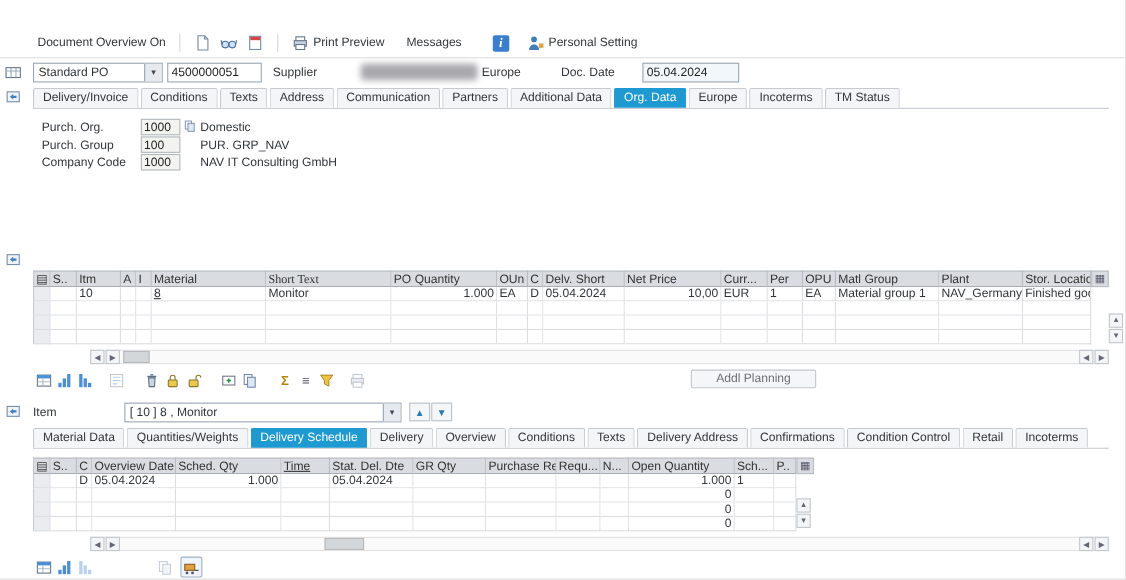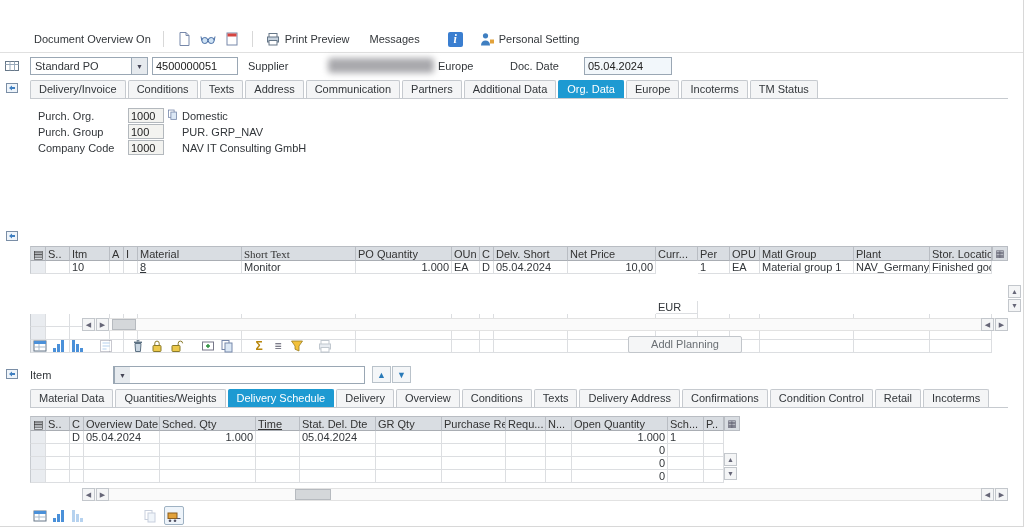--- a/index.html
+++ b/index.html
@@ -303,21 +303,21 @@
         <div class="g-cell" style="width: 40px;">10</div>
         <div class="g-cell" style="width: 14px;"></div>
         <div class="g-cell" style="width: 14px;"></div>
         <div class="g-cell g-link" style="width: 104px;">8</div>
         <div class="g-cell" style="width: 114px;">Monitor</div>
         <div class="g-cell g-right" style="width: 96px;">1.000</div>
         <div class="g-cell" style="width: 28px;">EA</div>
         <div class="g-cell" style="width: 14px;">D</div>
         <div class="g-cell" style="width: 74px;">05.04.2024</div>
         <div class="g-cell g-right" style="width: 88px;">10,00</div>
-        <div class="g-cell" style="width: 42px; margin-top: 40px;">EUR</div>
+        <div class="g-cell" style="width: 42px;">EUR</div>
         <div class="g-cell" style="width: 32px;">1</div>
         <div class="g-cell" style="width: 30px;">EA</div>
         <div class="g-cell" style="width: 94px;">Material group 1</div>
         <div class="g-cell" style="width: 76px;">NAV_Germany</div>
         <div class="g-cell" style="width: 62px;">Finished goods</div>
       </div>
       <div class="g-row">
         <div class="g-cell g-sel" style="width: 16px;"></div>
         <div class="g-cell" style="width: 24px;"></div>
         <div class="g-cell" style="width: 40px;"></div>
@@ -450,20 +450,21 @@
     <span class="btn" style="left:628px;top:0;width:114px;box-sizing:border-box">Addl Planning</span>
   </div>
 
   <span class="abs" style="left:4px;top:366px">
       <svg class="ic" viewBox="0 0 16 16">
         <use href="#i-flip"></use>
       </svg>
     </span>
   <span class="lbl" style="left:30px;top:369px">Item</span>
   <div class="combo" style="left:113px;top:366px;width:252px">
+    <span class="txt">[ 10 ] 8 , Monitor</span>
     <span class="arrow">▼</span>
   </div>
   <div class="navbtn" style="left:372px;top:366px">▲</div>
   <div class="navbtn" style="left:392px;top:366px">▼</div>
 
   <div id="detailTabs" class="tabs" style="left:30px;top:388px;width:978px">
       <span class="tab">Material Data</span>
       <span class="tab">Quantities/Weights</span>
       <span class="tab active">Delivery Schedule</span>
       <span class="tab">Delivery</span>

